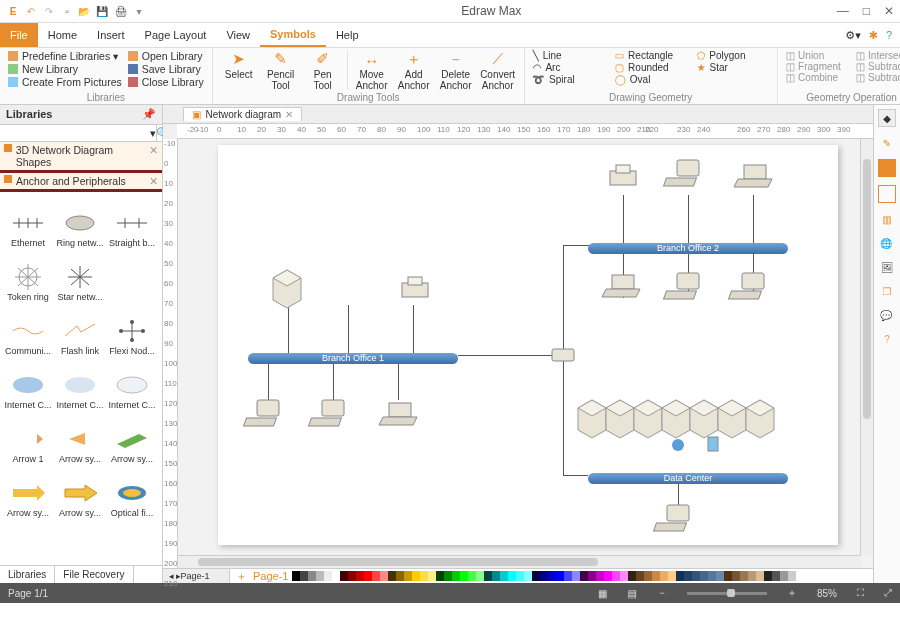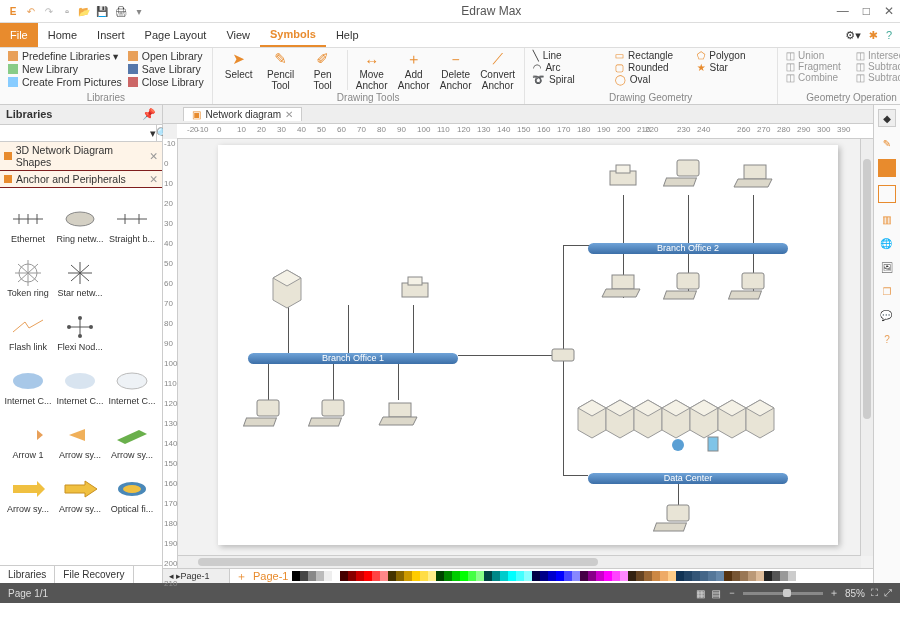--- a/index.html
+++ b/index.html
@@ -28,21 +28,21 @@
 .geom .itm{display:flex;align-items:center;gap:4px;width:72px}
 .gops{display:flex;flex-direction:column;gap:0;font-size:10px;color:#999}
 .gops .row{display:flex;gap:8px}
 .gops .itm{width:62px;display:flex;align-items:center;gap:3px}
 .main{display:flex;height:478px}
 .leftpanel{width:162px;border-right:1px solid #ccc;display:flex;flex-direction:column;background:#fff}
 .lp-title{background:#eee;border-bottom:1px solid #ccc;padding:3px 6px;font-weight:600;display:flex;justify-content:space-between}
 .lp-search{display:flex;border-bottom:1px solid #ccc}
 .lp-search input{flex:1;border:none;padding:2px 4px;font-size:11px}
 .lp-search .sb{width:22px;border-left:1px solid #ccc;display:flex;align-items:center;justify-content:center}
-.lp-cat{background:#fef4e8;border-bottom:1px solid #7f1d1d;padding:2px 4px;display:flex;align-items:center;gap:4px;font-size:10.5px}
+.lp-cat{background:#fef4e8;border-bottom:3px solid #7f1d1d;padding:2px 4px;display:flex;align-items:flex-start;gap:4px;font-size:10.5px}
 .lp-cat .chip{width:8px;height:8px;background:#e88b2d}
 .lp-cat .x{margin-left:auto;color:#999}
 .lp-shapes{flex:1;overflow:hidden;padding:4px 2px}
 .srow{display:flex}
 .scell{width:50px;height:50px;display:flex;flex-direction:column;align-items:center;justify-content:flex-end;font-size:9px;text-align:center;gap:2px;padding:2px 1px;white-space:nowrap;overflow:hidden}
 .scell .shp{width:34px;height:26px;display:flex;align-items:center;justify-content:center}
 .lp-tabs{display:flex;border-top:1px solid #ccc;font-size:10px}
 .lp-tabs div{padding:3px 8px;border-right:1px solid #ccc}
 .canvaswrap{flex:1;display:flex;flex-direction:column;position:relative;background:#f0f0f0}
 .doc-tab{height:18px;display:flex;align-items:center;background:#eee;border-bottom:1px solid #ccc;font-size:10px}
@@ -55,21 +55,21 @@
 .canvas{flex:1;position:relative;overflow:hidden;background:#f2f2f2}
 .page{position:absolute;left:40px;top:6px;width:620px;height:400px;background:#fff;box-shadow:2px 2px 6px rgba(0,0,0,.25)}
 .bus{position:absolute;height:11px;border-radius:6px;background:linear-gradient(#6fa3d8,#3c6fa8);color:#fff;font-size:9px;text-align:center;line-height:11px}
 .conn{position:absolute;background:#555}
 .palettebar{height:14px;display:flex;align-items:center;background:#fff;border-top:1px solid #ccc}
 .pgl{width:60px;font-size:9px;padding-left:6px;background:#eee;border-right:1px solid #ccc;height:100%;display:flex;align-items:center}
 .sw{display:flex;height:10px;margin-left:4px}
 .sw i{width:8px;height:10px;display:block}
 .rtool{width:26px;border-left:1px solid #ccc;display:flex;flex-direction:column;align-items:center;padding-top:4px;gap:8px;background:#fafafa}
 .rtool div{width:16px;height:16px;border:1px solid #ccc;font-size:10px;display:flex;align-items:center;justify-content:center}
-.status{height:20px;background:#555;color:#ddd;display:flex;align-items:center;font-size:10px;padding:0 8px;gap:6px}
+.status{height:20px;background:#555;color:#ddd;display:flex;align-items:center;font-size:10px;padding:0 8px;gap:20px}
 .status .sp{flex:1}
 .status .slider{width:80px;height:3px;background:#888;position:relative}
 .status .slider::after{content:"";position:absolute;left:50%;top:-3px;width:8px;height:8px;background:#ccc;border-radius:2px}
 svg{overflow:visible}
 </style>
 </head>
 <body>
 
 <div class="titlebar">
   <div class="qat">
@@ -318,20 +318,28 @@
                 <line x1="15" y1="2" x2="15" y2="24" stroke="#555"></line>
                 <line x1="3" y1="13" x2="27" y2="13" stroke="#555"></line>
                 <line x1="6" y1="5" x2="24" y2="21" stroke="#555"></line>
                 <line x1="24" y1="5" x2="6" y2="21" stroke="#555"></line>
               </svg>
             </div>
             <div>Star netw...</div>
           </div>
         </div>
         <div class="srow">
+          <div class="scell">
+            <div class="shp">
+              <svg width="34" height="16">
+                <path d="M2 8 Q10 2 17 8 T32 8" fill="none" stroke="#e8a05a" stroke-width="2/"></path>
+              </svg>
+            </div>
+            <div>Communi...</div>
+          </div>
           <div class="scell">
             <div class="shp">
               <svg width="34" height="18">
                 <path d="M2 14 L14 4 L18 10 L32 2" fill="none" stroke="#e8a05a" stroke-width="3/"></path>
               </svg>
             </div>
             <div>Flash link</div>
           </div>
           <div class="scell">
             <div class="shp">

